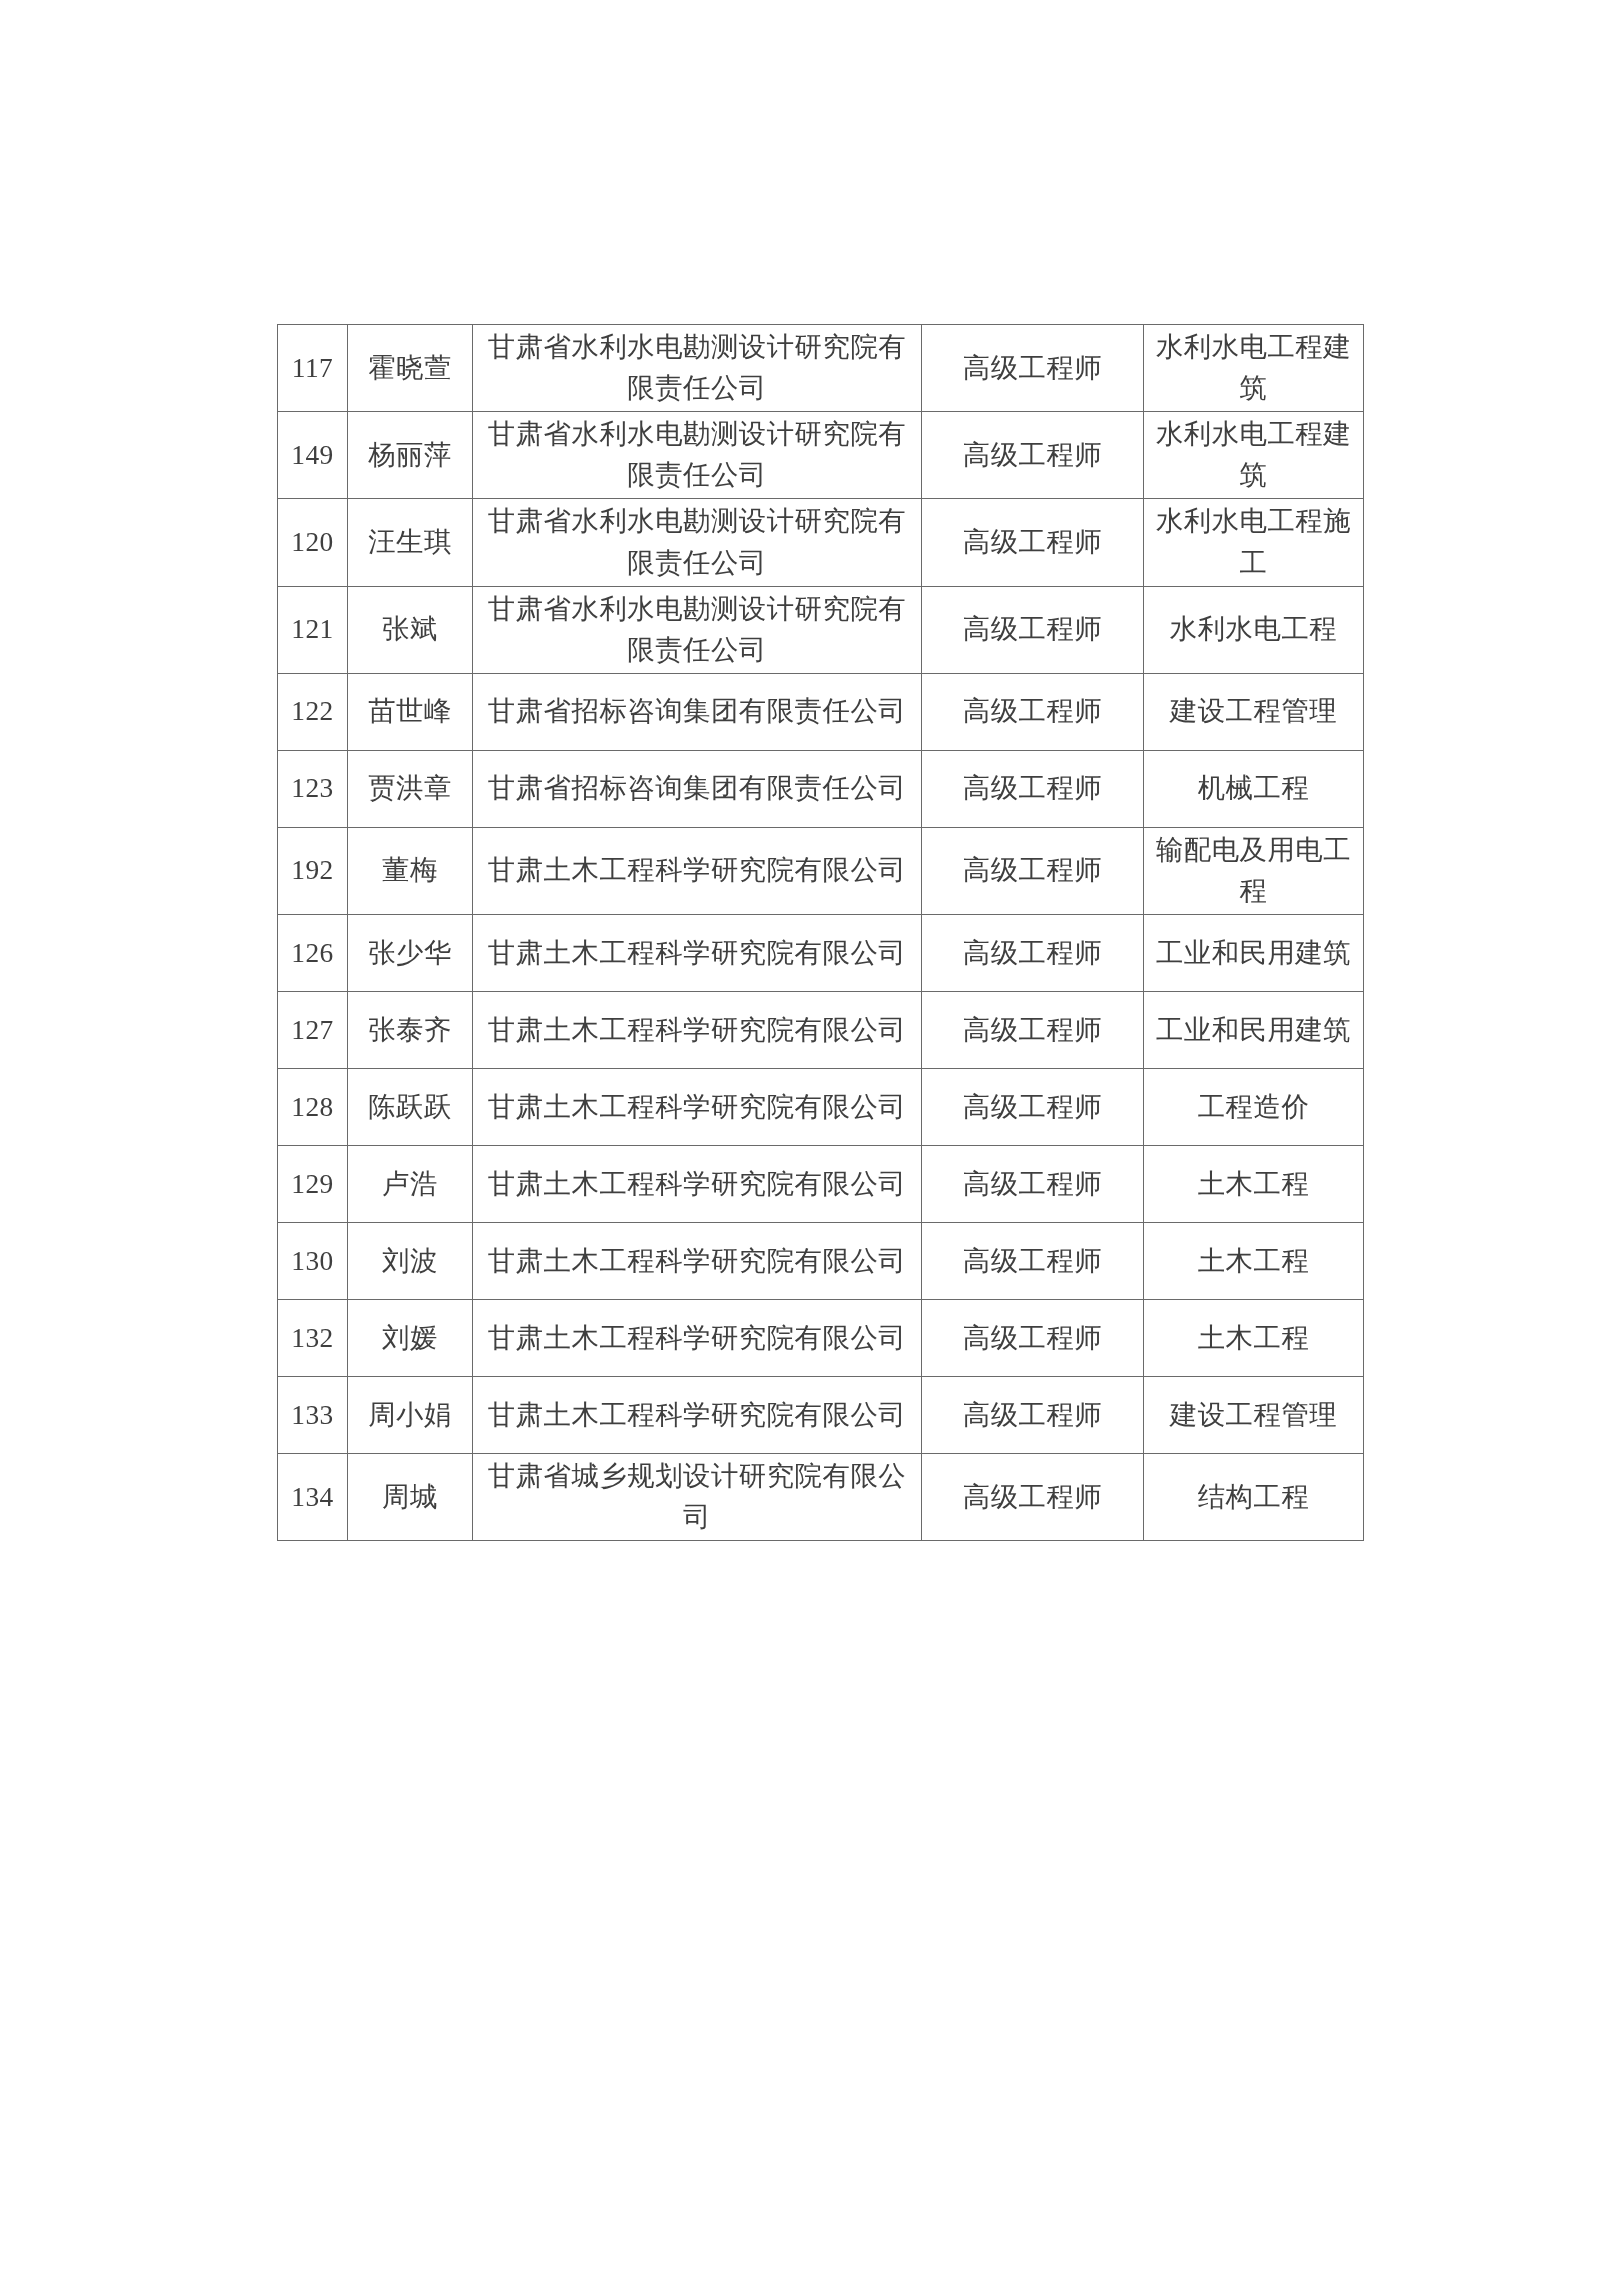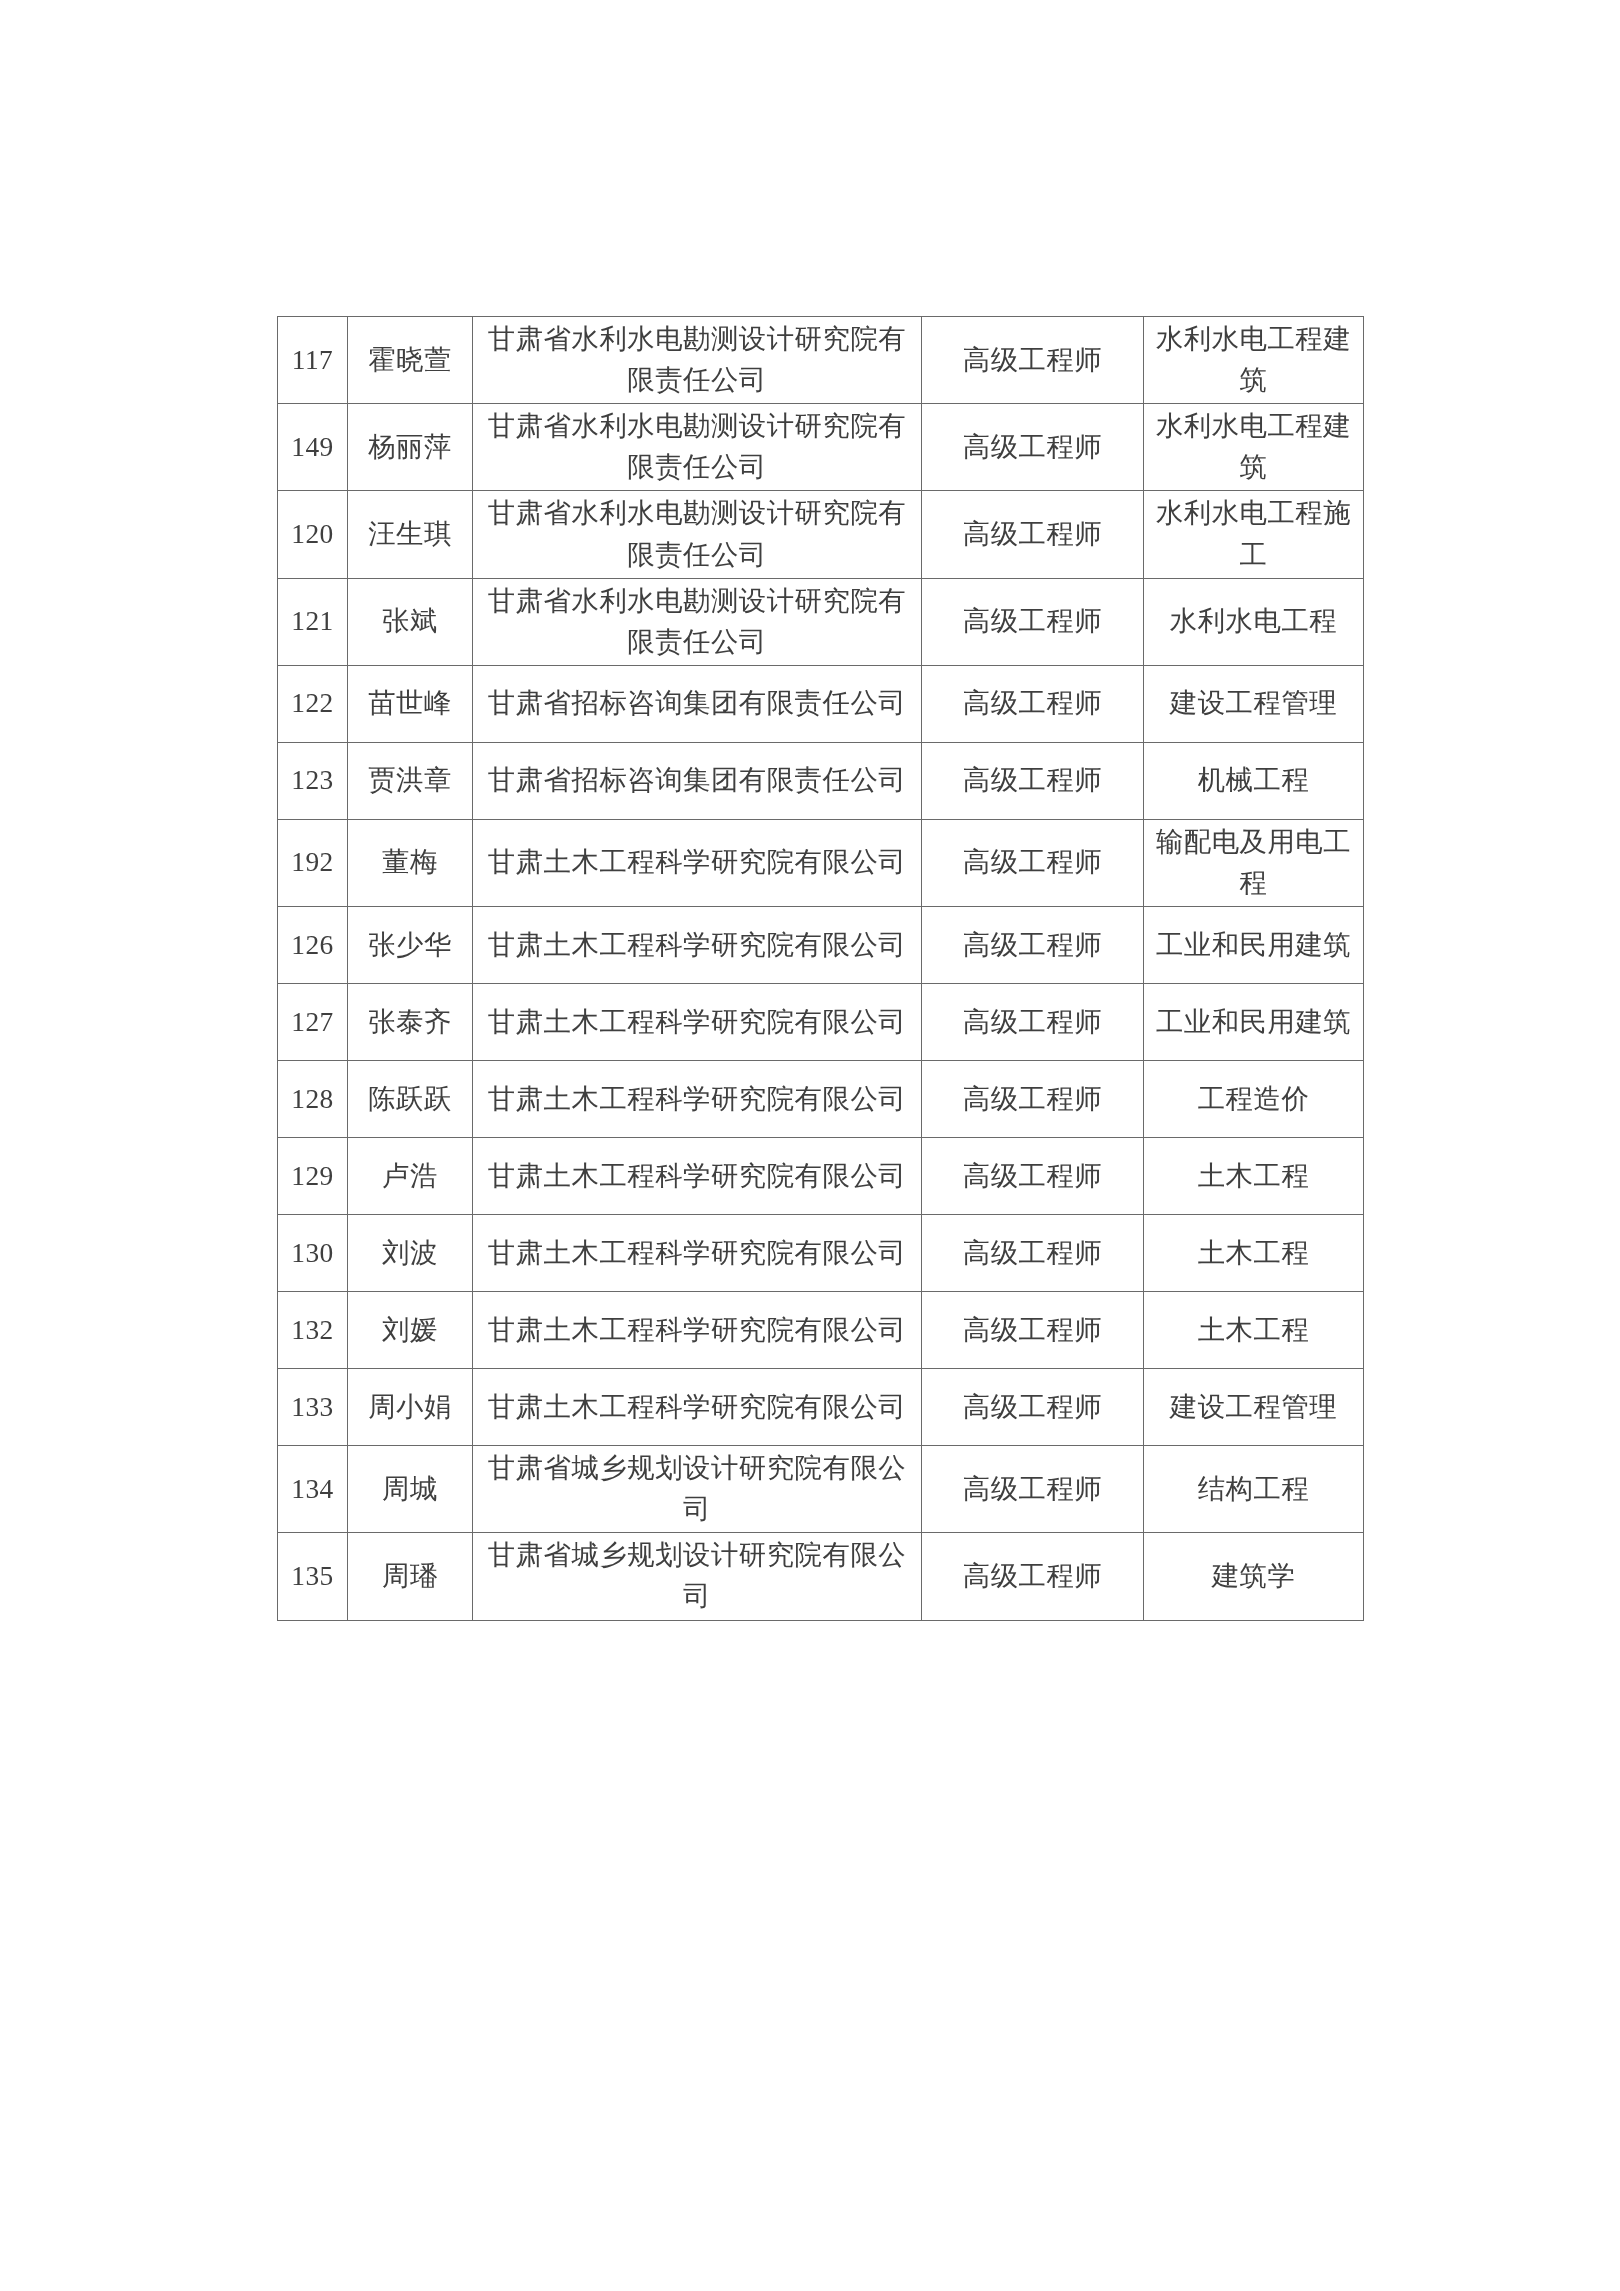--- a/index.html
+++ b/index.html
@@ -12,20 +12,21 @@
     padding:0;
     background:#ffffff;
   }
   .page{
     position:relative;
     width:1620px;
     height:2284px;
     background:var(--paper);
     overflow:hidden;
     font-family:"Liberation Serif","DejaVu Serif",serif;
+    margin-top:8px;
   }
   table.roster{
     position:absolute;
     left:277px;
     top:316px;
     width:1085px;
     table-layout:fixed;
     border-collapse:collapse;
   }
   table.roster td{
@@ -172,23 +173,16 @@
     <td class="c-title">高级工程师</td>
     <td class="c-spec">建设工程管理</td>
   </tr>
         <tr>
     <td class="c-no">134</td>
     <td class="c-name">周城</td>
     <td class="c-org">甘肃省城乡规划设计研究院有限公司</td>
     <td class="c-title">高级工程师</td>
     <td class="c-spec">结构工程</td>
   </tr>
-        <tr>
-    <td class="c-no">135</td>
-    <td class="c-name">周璠</td>
-    <td class="c-org">甘肃省城乡规划设计研究院有限公司</td>
-    <td class="c-title">高级工程师</td>
-    <td class="c-spec">建筑学</td>
-  </tr>
       </tbody>
   </table>
 </div>
 
 
 </body></html>

